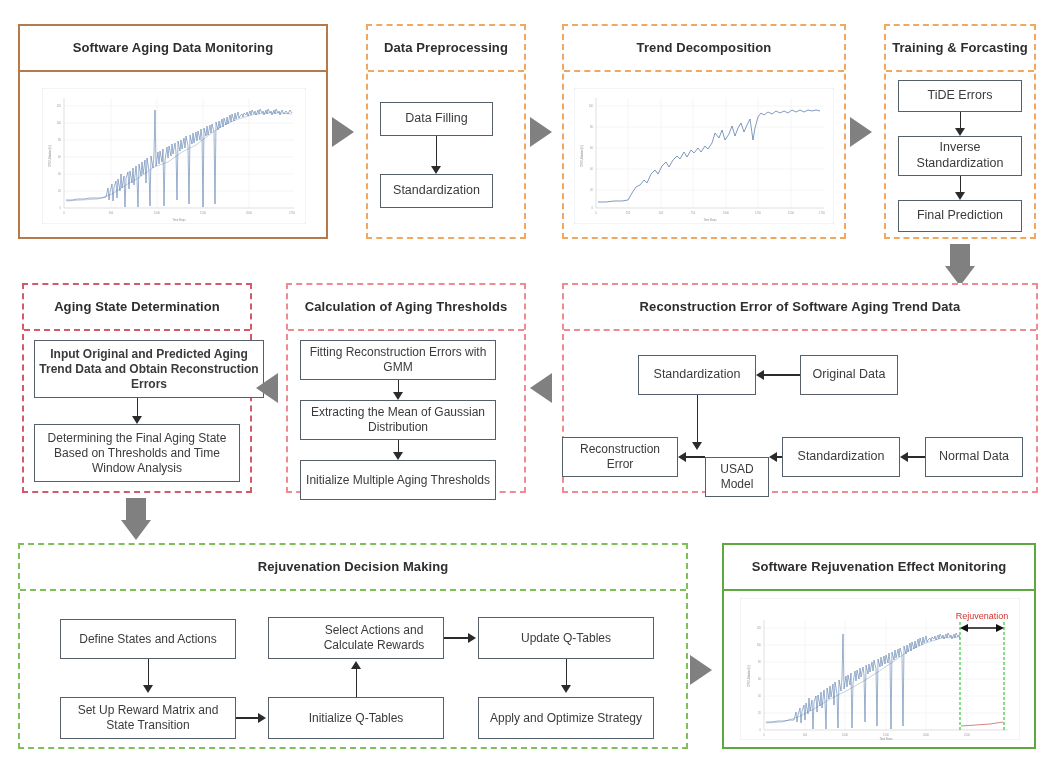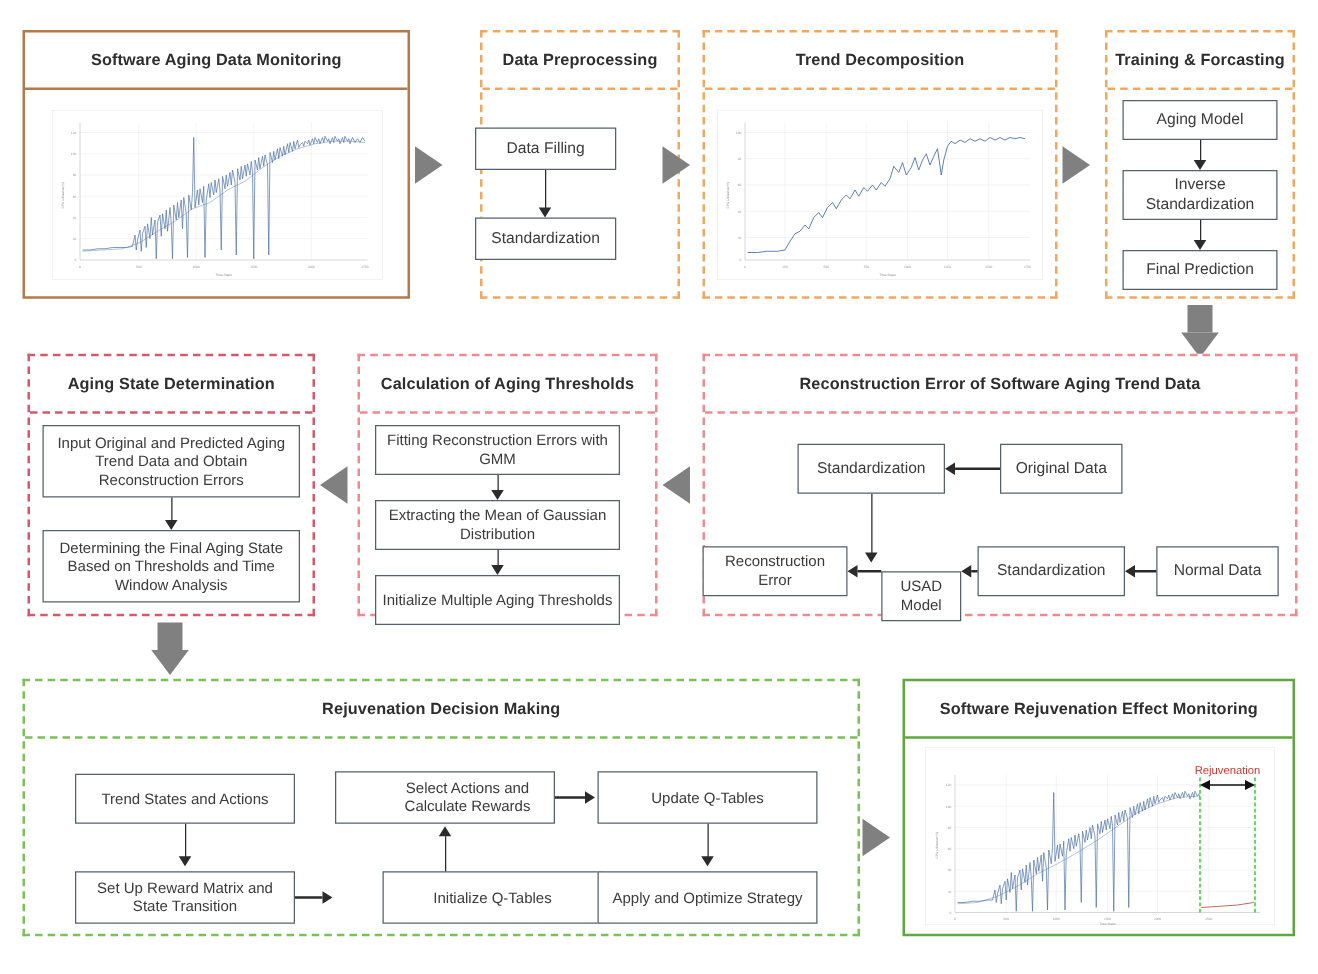--- a/index.html
+++ b/index.html
@@ -129,21 +129,21 @@
       <text class="tick-lbl" x="19" y="53" text-anchor="end">80</text>
       <text class="tick-lbl" x="19" y="36" text-anchor="end">100</text>
       <text class="tick-lbl" x="19" y="19" text-anchor="end">120</text>
       <text class="axis-title" x="137" y="133" text-anchor="middle">Time Steps</text>
       <text class="axis-title" x="9" y="68" text-anchor="middle" transform="rotate(-90 9 68)">CPU Utilization(%)</text>
     </svg>
   </div>
 
   <div class="block-arrow ba-right" style="left:332px;top:117px;"></div>
 
-  <div class="panel dashed-orange" style="left:384px;top:24px;width:160px;height:215px;">
+  <div class="panel dashed-orange" style="left:366px;top:24px;width:160px;height:215px;">
     <div class="panel-title" style="height:44px;">Data Preprocessing</div>
     <div class="title-rule rule-orange" style="top:44px;"></div>
   </div>
   <div class="node" style="left:380px;top:102px;width:113px;height:34px;">Data Filling</div>
   <div class="line-v" style="left:435.5px;top:136px;height:32px;"></div>
   <div class="arrow-d" style="left:431px;top:166px;"></div>
   <div class="node" style="left:380px;top:174px;width:113px;height:34px;">Standardization</div>
 
   <div class="block-arrow ba-right" style="left:530px;top:117px;"></div>
 
@@ -188,36 +188,36 @@
       <text class="axis-title" x="9" y="68" text-anchor="middle" transform="rotate(-90 9 68)">CPU Utilization(%)</text>
     </svg>
   </div>
 
   <div class="block-arrow ba-right" style="left:850px;top:117px;"></div>
 
   <div class="panel dashed-orange" style="left:884px;top:24px;width:152px;height:215px;">
     <div class="panel-title" style="height:44px;">Training &amp; Forcasting</div>
     <div class="title-rule rule-orange" style="top:44px;"></div>
   </div>
-  <div class="node" style="left:898px;top:80px;width:124px;height:32px;">Aging Model</div>
+  <div class="node" style="left:898px;top:80px;width:124px;height:32px;">TiDE Errors</div>
   <div class="line-v" style="left:959.5px;top:112px;height:18px;"></div>
   <div class="arrow-d" style="left:955px;top:128px;"></div>
   <div class="node" style="left:898px;top:136px;width:124px;height:40px;">Inverse Standardization</div>
   <div class="line-v" style="left:959.5px;top:176px;height:18px;"></div>
   <div class="arrow-d" style="left:955px;top:192px;"></div>
   <div class="node" style="left:898px;top:200px;width:124px;height:32px;">Final Prediction</div>
 
   <div class="ba-down-stem" style="left:950px;top:244px;width:20px;height:22px;"></div>
   <div class="ba-down-head" style="left:945px;top:266px;"></div>
 
   <div class="panel dashed-red" style="left:22px;top:283px;width:230px;height:210px;">
     <div class="panel-title" style="height:44px;text-align:right;">Aging State Determination</div>
     <div class="title-rule rule-red" style="top:44px;"></div>
   </div>
-  <div class="node small" style="left:34px;top:340px;width:206px;height:58px;">Input Original and Predicted Aging Trend Data and Obtain Reconstruction Errors</div>
+  <div class="node small" style="left:34px;top:340px;width:230px;height:58px;font-weight:bold;">Input Original and Predicted Aging Trend Data and Obtain Reconstruction Errors</div>
   <div class="line-v" style="left:136.5px;top:398px;height:20px;"></div>
   <div class="arrow-d" style="left:132px;top:416px;"></div>
   <div class="node small" style="left:34px;top:424px;width:206px;height:58px;">Determining the Final Aging State Based on Thresholds and Time Window Analysis</div>
 
   <div class="block-arrow ba-left" style="left:256px;top:373px;"></div>
 
   <div class="panel dashed-pink" style="left:286px;top:283px;width:240px;height:210px;">
     <div class="panel-title" style="height:44px;">Calculation of Aging Thresholds</div>
     <div class="title-rule rule-pink" style="top:44px;"></div>
   </div>
@@ -257,25 +257,25 @@
   <div class="arrow-l" style="left:900px;top:452px;"></div>
 
   <div class="ba-down-stem" style="left:126px;top:498px;width:20px;height:22px;"></div>
   <div class="ba-down-head" style="left:121px;top:520px;"></div>
 
   <div class="panel dashed-green" style="left:18px;top:543px;width:670px;height:206px;">
     <div class="panel-title" style="height:44px;">Rejuvenation Decision Making</div>
     <div class="title-rule rule-green-d" style="top:44px;"></div>
   </div>
 
-  <div class="node small" style="left:60px;top:619px;width:176px;height:40px;">Trend States and Actions</div>
+  <div class="node small" style="left:60px;top:619px;width:176px;height:40px;">Define States and Actions</div>
   <div class="node small" style="left:268px;top:617px;width:176px;height:42px;padding-left:40px;">Select Actions and Calculate Rewards</div>
   <div class="node small" style="left:478px;top:617px;width:176px;height:42px;">Update Q-Tables</div>
   <div class="node small" style="left:60px;top:697px;width:176px;height:42px;">Set Up Reward Matrix and State Transition</div>
-  <div class="node small" style="left:268px;top:697px;width:176px;height:42px;margin-left:38px;">Initialize Q-Tables</div>
+  <div class="node small" style="left:268px;top:697px;width:176px;height:42px;">Initialize Q-Tables</div>
   <div class="node small" style="left:478px;top:697px;width:176px;height:42px;">Apply and Optimize Strategy</div>
 
   <div class="line-v" style="left:147.5px;top:659px;height:28px;"></div>
   <div class="arrow-d" style="left:143px;top:685px;"></div>
 
   <div class="line-h" style="left:236px;top:717.2px;width:22px;"></div>
   <div class="arrow-r" style="left:258px;top:713px;"></div>
 
   <div class="line-v" style="left:355.5px;top:669px;height:28px;"></div>
   <div class="arrow-u" style="left:351px;top:661px;"></div>

